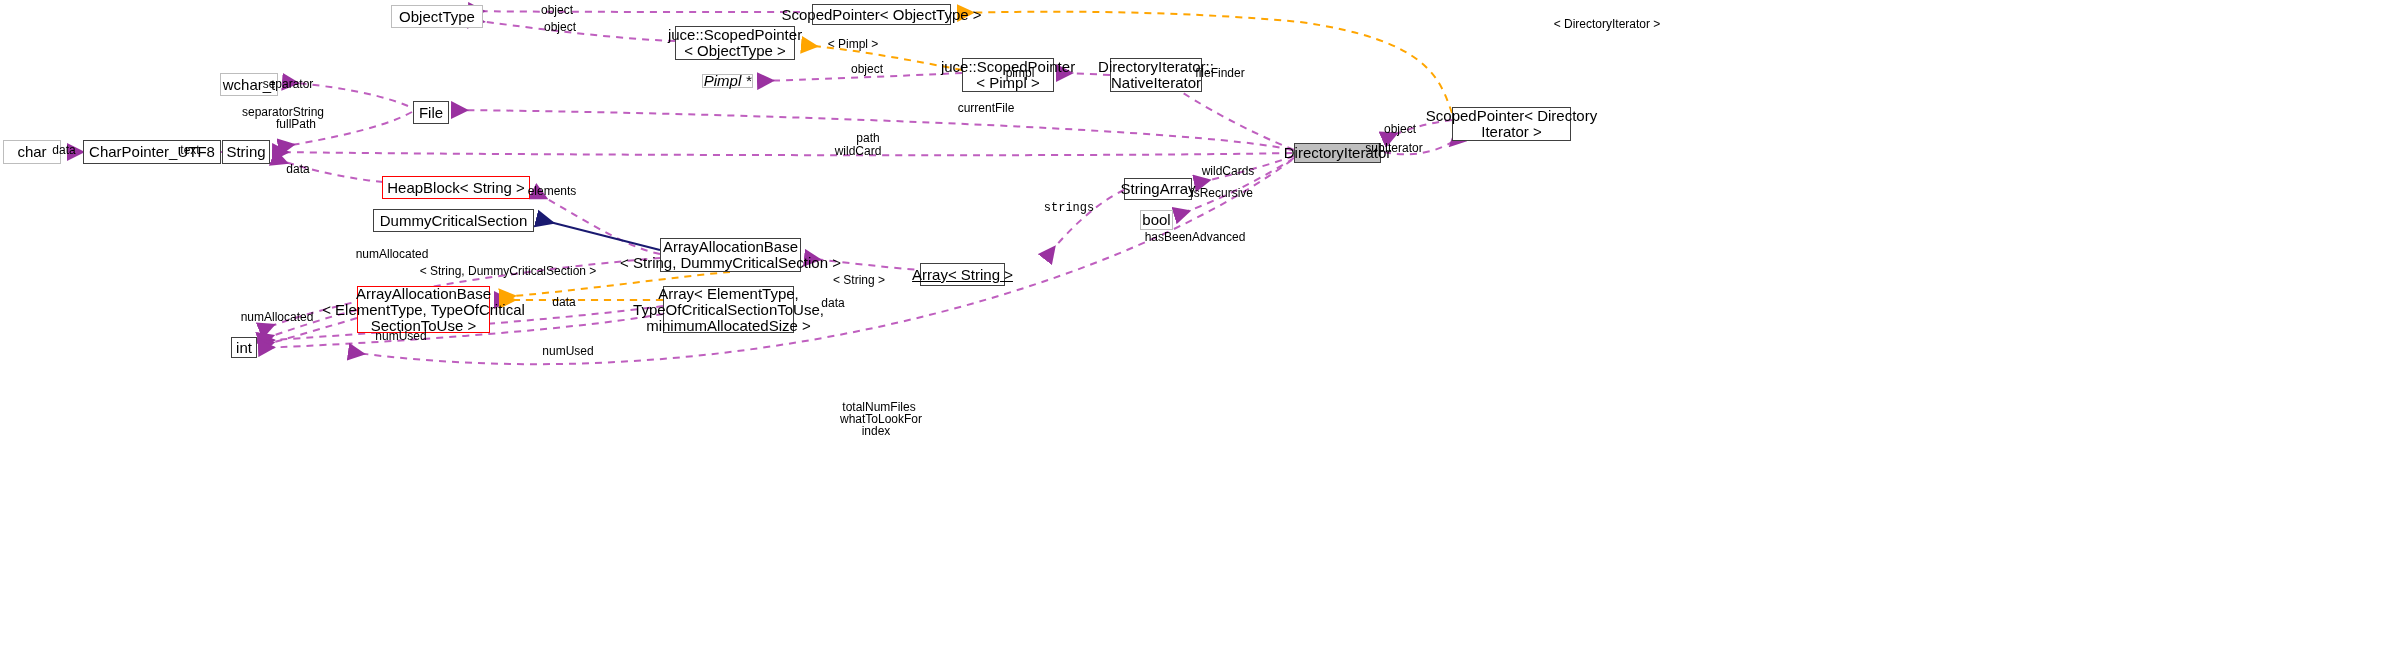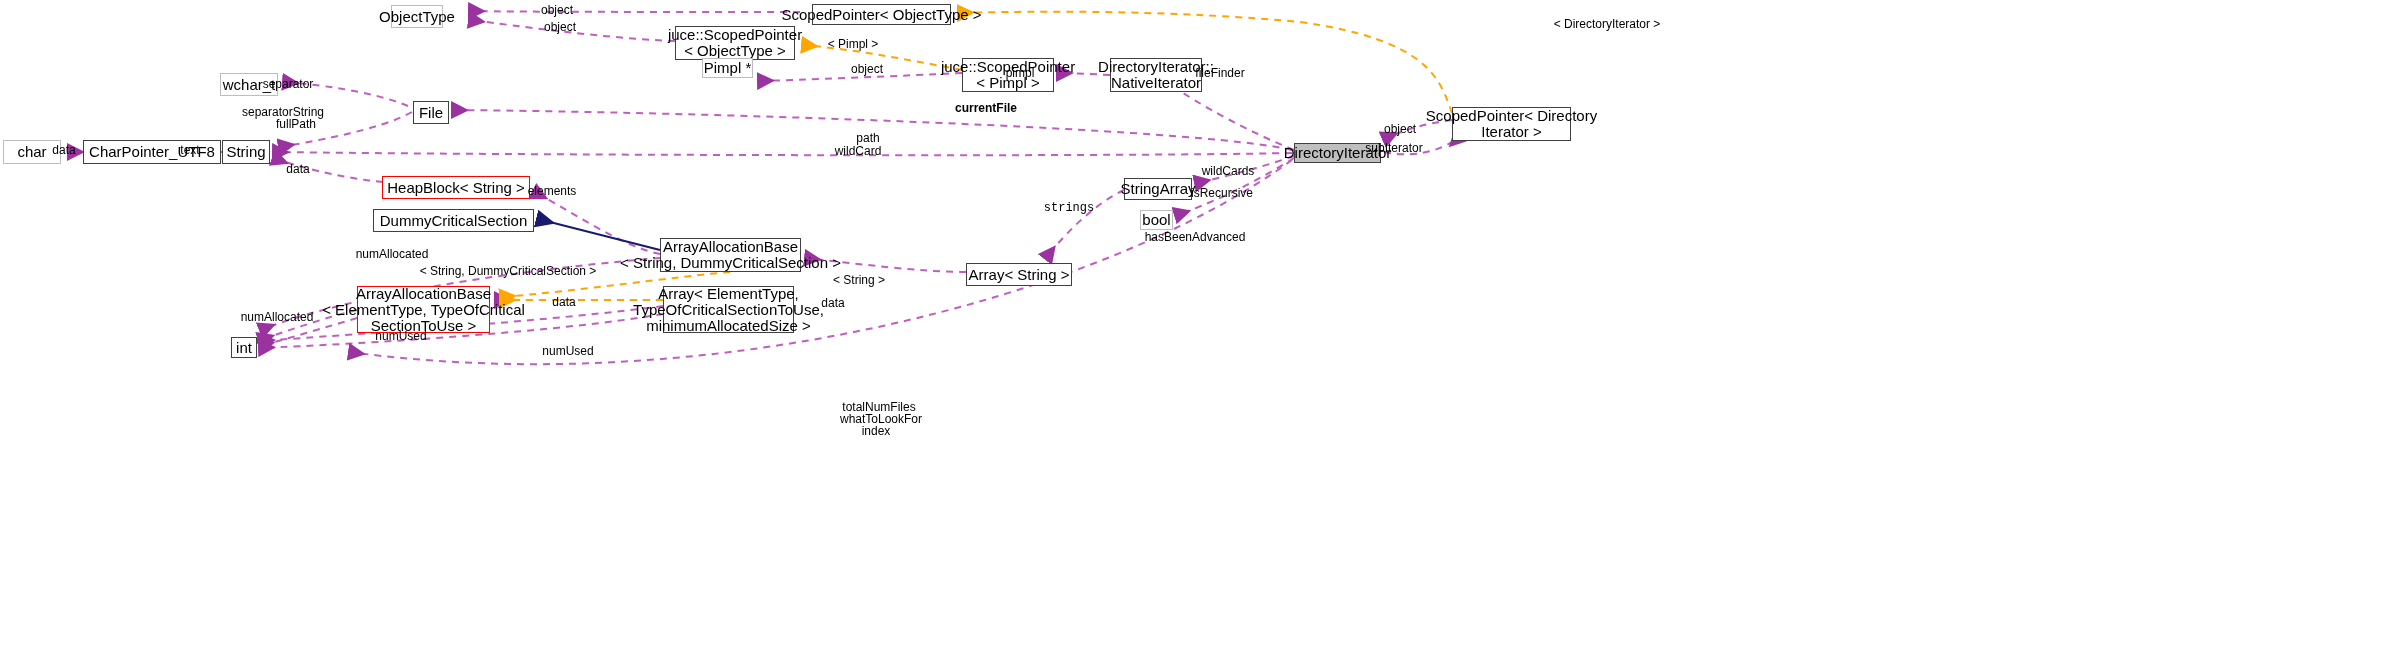--- a/index.html
+++ b/index.html
@@ -88,31 +88,31 @@
       </div>
       <div class="node solid" style="left: 413px; top: 101px; width: 36px; height: 23px;">
         <span>File</span>
       </div>
       <div class="node red" style="left: 382px; top: 176px; width: 148px; height: 23px;">
         <span>HeapBlock&lt; String &gt;</span>
       </div>
       <div class="node solid" style="left: 373px; top: 209px; width: 161px; height: 23px;">
         <span>DummyCriticalSection</span>
       </div>
-      <div class="node plain" style="left: 391px; top: 5px; width: 52px; height: 23px;">
+      <div class="node plain" style="left: 391px; top: 5px; width: 92px; height: 23px;">
         <span>ObjectType</span>
       </div>
       <div class="node solid" style="left: 675px; top: 26px; width: 120px; height: 34px;">
         <span>juce::ScopedPointer</span>
         <span>&lt; ObjectType &gt;</span>
       </div>
       <div class="node solid" style="left: 812px; top: 4px; width: 139px; height: 21px;">
         <span>ScopedPointer&lt; ObjectType &gt;</span>
       </div>
-      <div class="node plain" style="left: 702px; top: 58px; width: 51px; height: 20px;">
+      <div class="node plain" style="left: 702px; top: 74px; width: 51px; height: 14px; font-style: italic;">
         <span>Pimpl *</span>
       </div>
       <div class="node solid" style="left: 962px; top: 58px; width: 92px; height: 34px;">
         <span>juce::ScopedPointer</span>
         <span>&lt; Pimpl &gt;</span>
       </div>
       <div class="node solid" style="left: 1110px; top: 58px; width: 92px; height: 34px;">
         <span>DirectoryIterator::</span>
         <span>NativeIterator</span>
       </div>
@@ -122,21 +122,21 @@
       <div class="node solid" style="left: 1452px; top: 107px; width: 119px; height: 34px;">
         <span>ScopedPointer&lt; Directory</span>
         <span>Iterator &gt;</span>
       </div>
       <div class="node solid" style="left: 1124px; top: 178px; width: 68px; height: 22px;">
         <span>StringArray</span>
       </div>
       <div class="node plain" style="left: 1140px; top: 210px; width: 33px; height: 20px;">
         <span>bool</span>
       </div>
-      <div class="node solid" style="left: 966px; top: 263px; width: 106px; height: 23px;">
+      <div class="node solid" style="left: 920px; top: 263px; width: 85px; height: 23px; text-decoration: underline;">
         <span>Array&lt; String &gt;</span>
       </div>
       <div class="node solid" style="left: 660px; top: 238px; width: 141px; height: 34px;">
         <span>ArrayAllocationBase</span>
         <span>&lt; String, DummyCriticalSection &gt;</span>
       </div>
       <div class="node red" style="left: 357px; top: 286px; width: 133px; height: 47px;">
         <span>ArrayAllocationBase</span>
         <span>&lt; ElementType, TypeOfCritical</span>
         <span>SectionToUse &gt;</span>
@@ -157,21 +157,21 @@
       <div class="lbl c" style="left: 283px; top: 105px;">separatorString</div>
       <div class="lbl c" style="left: 296px; top: 117px;">fullPath</div>
       <div class="lbl c" style="left: 298px; top: 162px;">data</div>
       <div class="lbl c" style="left: 557px; top: 3px;">object</div>
       <div class="lbl c" style="left: 560px; top: 20px;">object</div>
       <div class="lbl c" style="left: 853px; top: 37px;">&lt; Pimpl &gt;</div>
       <div class="lbl c" style="left: 867px; top: 62px;">object</div>
       <div class="lbl c" style="left: 1607px; top: 17px;">&lt; DirectoryIterator &gt;</div>
       <div class="lbl c" style="left: 1020px; top: 66px;">pimpl</div>
       <div class="lbl c" style="left: 1220px; top: 66px;">fileFinder</div>
-      <div class="lbl c" style="left: 986px; top: 101px; font-weight: bold;">currentFile</div>
+      <div class="lbl c" style="left: 986px; top: 101px;">currentFile</div>
       <div class="lbl c" style="left: 868px; top: 131px;">path</div>
       <div class="lbl c" style="left: 858px; top: 144px;">wildCard</div>
       <div class="lbl c" style="left: 1400px; top: 122px;">object</div>
       <div class="lbl c" style="left: 1394px; top: 141px;">subIterator</div>
       <div class="lbl c" style="left: 1228px; top: 164px;">wildCards</div>
       <div class="lbl c" style="left: 1222px; top: 186px;">isRecursive</div>
       <div class="lbl c" style="left: 1195px; top: 198px; margin-top: 32px;">hasBeenAdvanced</div>
       <div class="lbl c" style="left: 1069px; top: 201px; font-family: Liberation Mono, monospace;">strings</div>
       <div class="lbl c" style="left: 552px; top: 184px;">elements</div>
       <div class="lbl c" style="left: 392px; top: 247px;">numAllocated</div>

